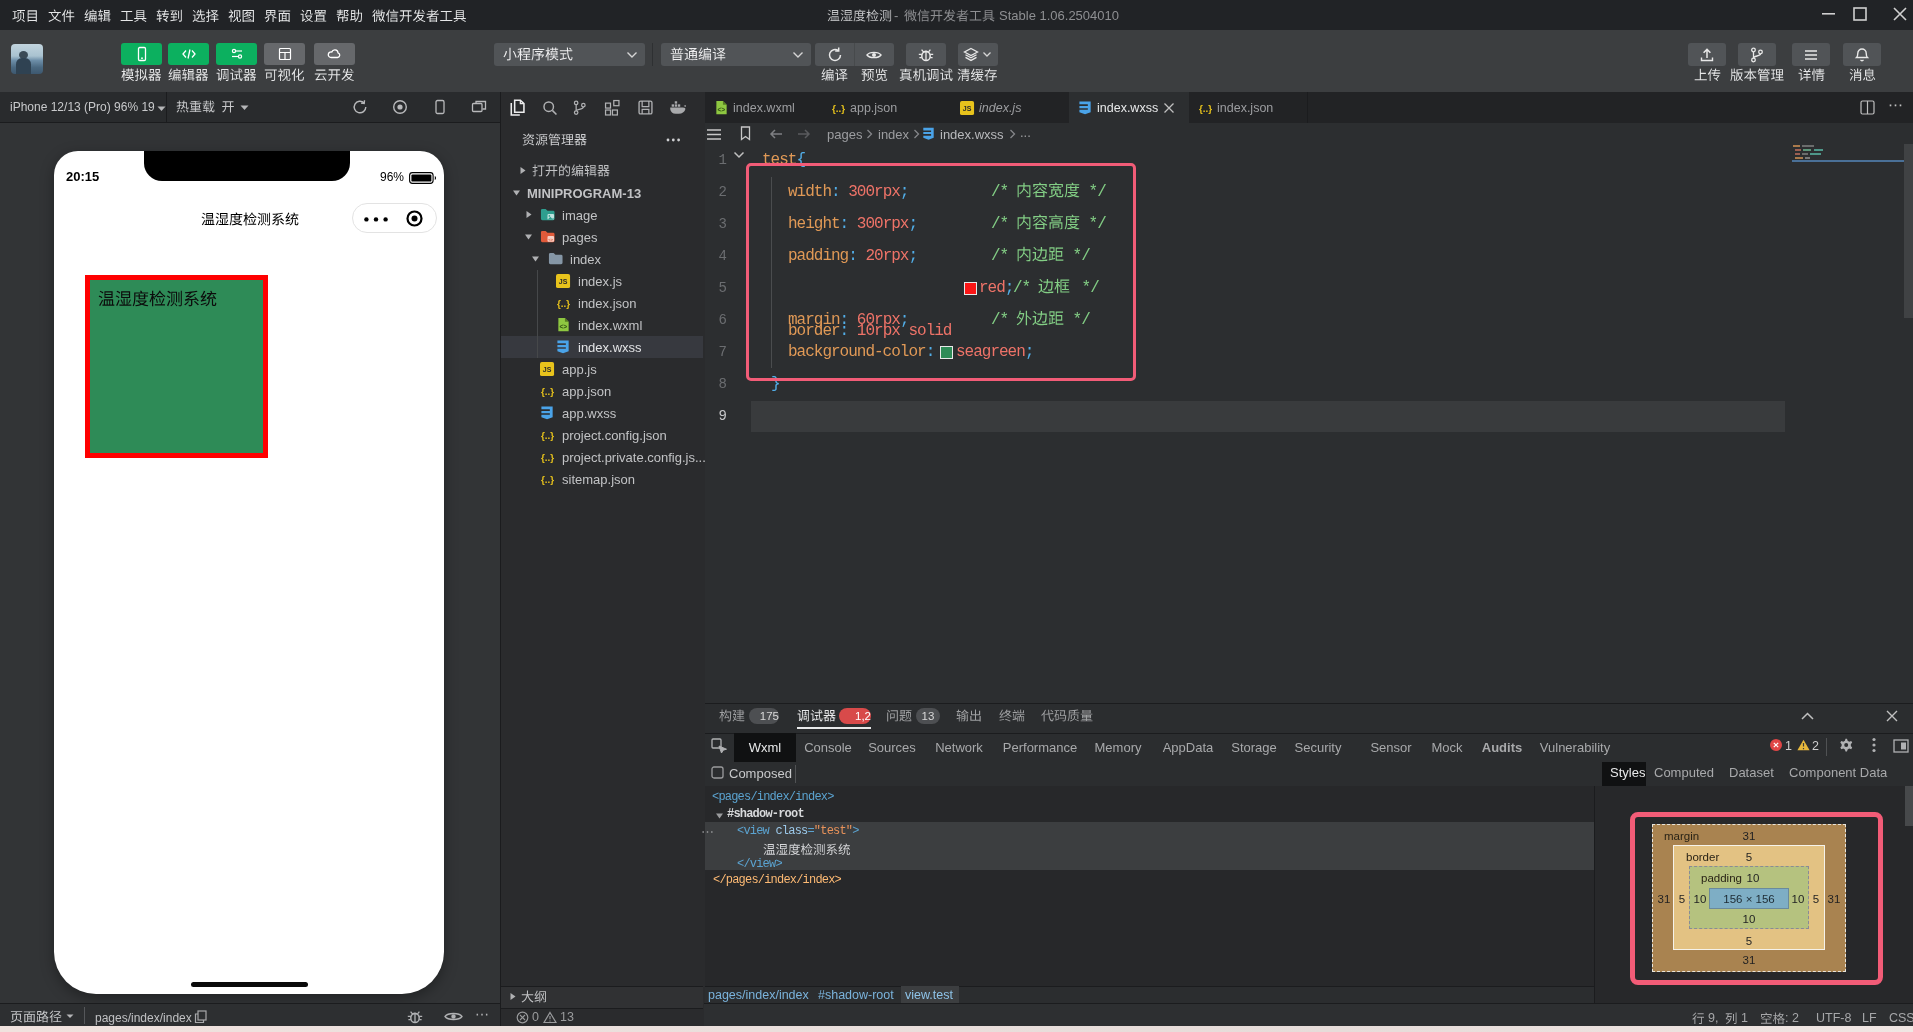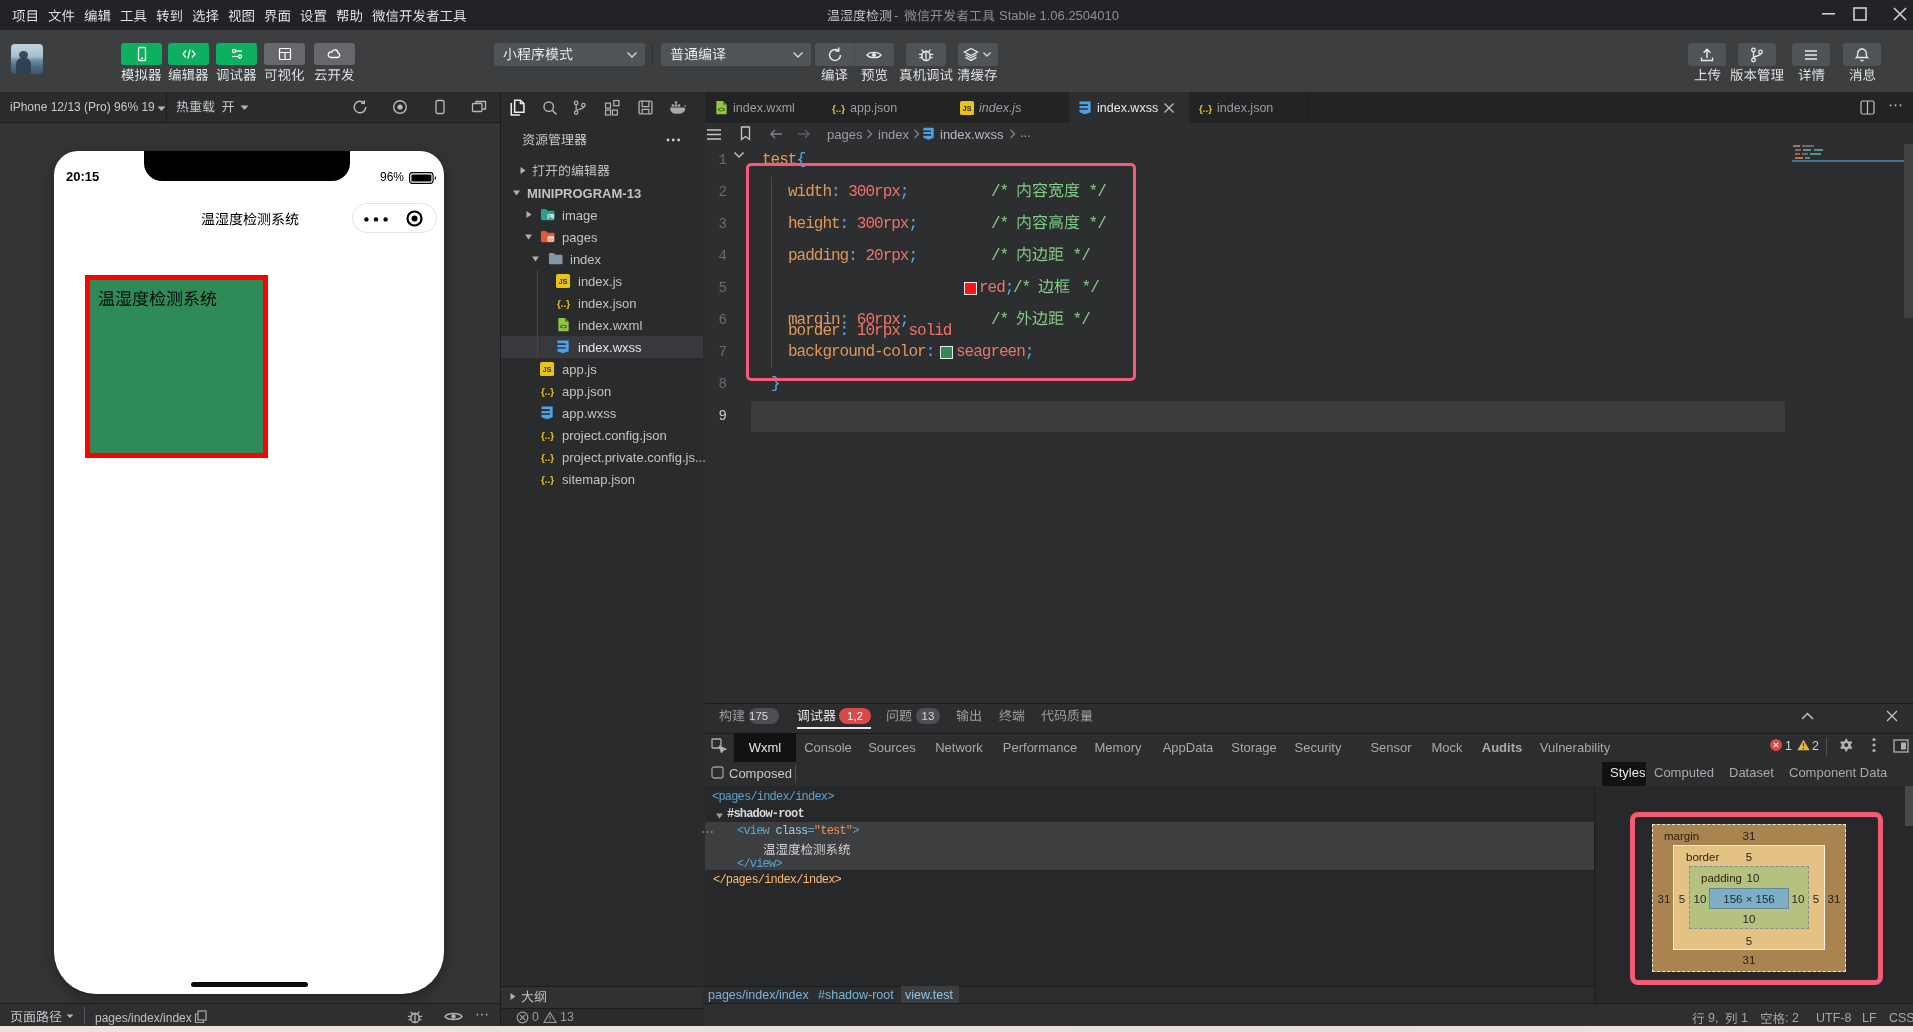--- a/index.html
+++ b/index.html
@@ -723,29 +723,29 @@
       </g>
     </svg>
     <div style="position:absolute;left:1792px;top:160px;width:114px;height:1.5px;background:#4a7097;"></div>
     <div style="position:absolute;left:1904px;top:144px;width:9px;height:174px;background:#404244;"></div>
     <div style="position:absolute;left:705px;top:703px;width:1208px;height:300px;background:#2b2d2f;border-top:1px solid #1b1c1e;"></div>
     <svg class="z" style="left:719px;top:709px;" width="26.0" height="13" viewBox="0 -88 200 100" fill="#9fa0a2">
       <use href="#g6784" x="0"></use>
       <use href="#g5EFA" x="100"></use>
     </svg>
     <div style="position:absolute;left:749px;top:708px;width:30px;height:16px;border-radius:8px;background:#4d4f52;">
-      <div style="text-align:left;font-size:11.5px;line-height:16px;color:#d8d8d8;font-family:Liberation Sans,sans-serif">175</div>
+      <div style="text-align:right;font-size:11.5px;line-height:16px;color:#d8d8d8;font-family:Liberation Sans,sans-serif">175</div>
     </div>
     <svg class="z" style="left:797px;top:709px;" width="39.0" height="13" viewBox="0 -88 300 100" fill="#e8e9ea">
       <use href="#g8C03" x="0"></use>
       <use href="#g8BD5" x="100"></use>
       <use href="#g5668" x="200"></use>
     </svg>
     <div style="position:absolute;left:839px;top:708px;width:32px;height:16px;border-radius:8px;background:#d84a4a;">
-      <div style="text-align:center;font-size:11.5px;line-height:16px;color:#fff;font-family:Liberation Sans,sans-serif">1,2</div>
+      <div style="text-align:right;font-size:11.5px;line-height:16px;color:#fff;font-family:Liberation Sans,sans-serif">1,2</div>
     </div>
     <div style="position:absolute;left:797px;top:727px;width:74px;height:2px;background:#e8e9ea;"></div>
     <svg class="z" style="left:886px;top:709px;" width="26.0" height="13" viewBox="0 -88 200 100" fill="#9fa0a2">
       <use href="#g95EE" x="0"></use>
       <use href="#g9898" x="100"></use>
     </svg>
     <div style="position:absolute;left:916px;top:708px;width:24px;height:16px;border-radius:8px;background:#4d4f52;">
       <div style="text-align:center;font-size:11.5px;line-height:16px;color:#d8d8d8;font-family:Liberation Sans,sans-serif">13</div>
     </div>
     <svg class="z" style="left:956px;top:709px;" width="26.0" height="13" viewBox="0 -88 200 100" fill="#9fa0a2">

